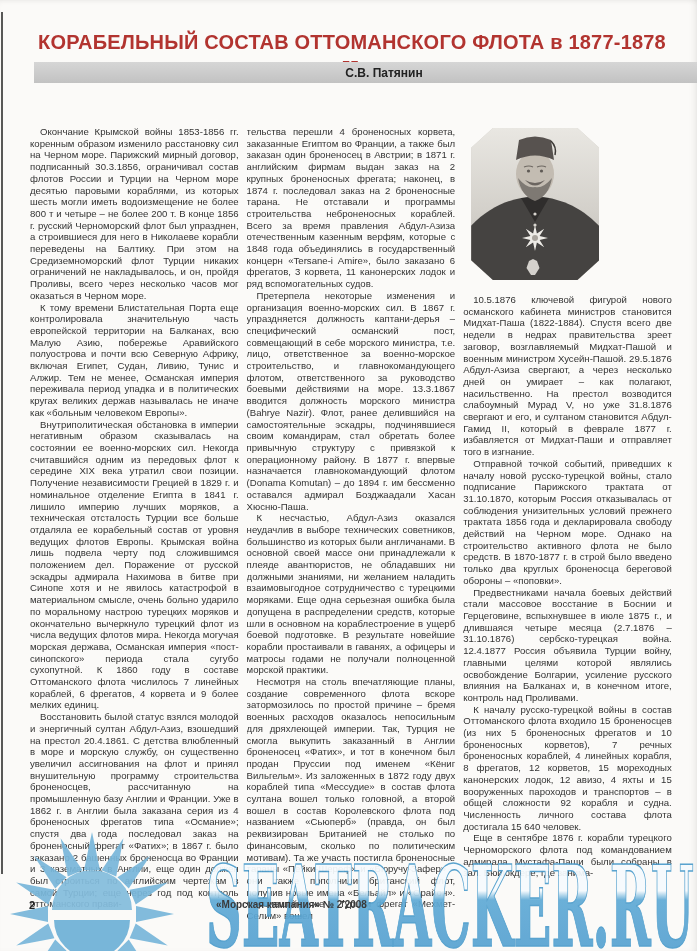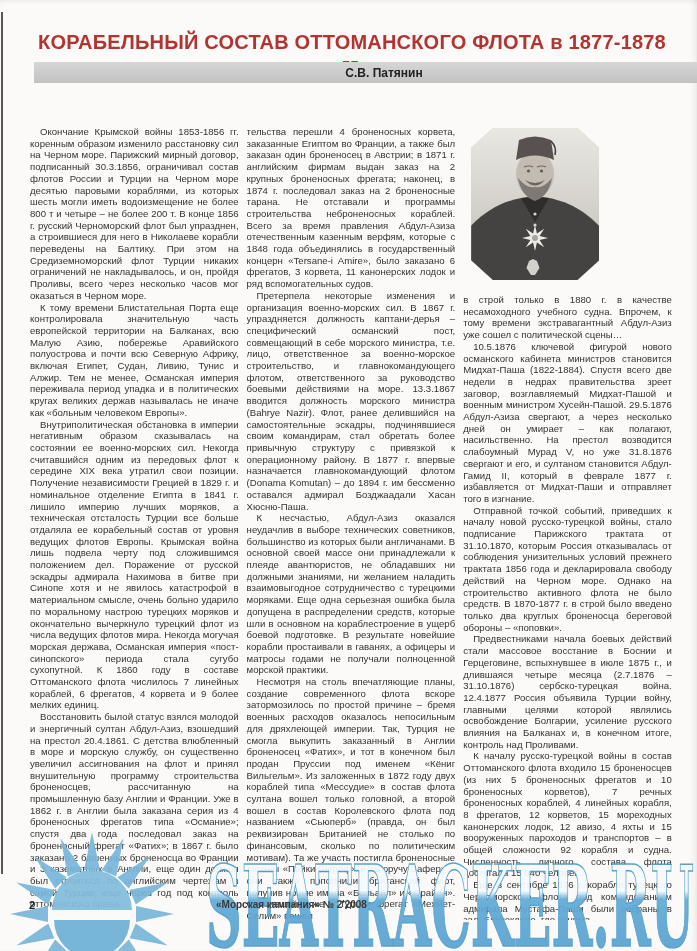--- a/index.html
+++ b/index.html
@@ -110,21 +110,20 @@
 
             <circle cx="64" cy="86" r="1.6" fill="#d8d5cf"></circle>
             <circle cx="64" cy="97" r="1.6" fill="#d8d5cf"></circle>
 
             <polygon points="77,110 68.6,111.9 73.2,119.2 65.9,114.6 64,123 62.1,114.6 54.8,119.2 59.4,111.9 51,110 59.4,108.1 54.8,100.8 62.1,105.4 64,97 65.9,105.4 73.2,100.8 68.6,108.1" fill="#edebe6"></polygon>
             <circle cx="64" cy="110" r="3" fill="#a9a49d"></circle>
             <polygon points="60,147 55.5,140 58,133 62,131 66,133 68.5,140 64,147" fill="#e3e1db" opacity="0.9"></polygon>
           </svg>
         </div>
       </div>
-      <p class="cont">в строй только в 1880 г. в качестве несамоходного учебного судна. Впрочем, к тому времени экстравагантный Абдул-Азиз уже сошел с политической сцены…</p>
       <p>10.5.1876 ключевой фигурой нового османского кабинета министров становится Мидхат-Паша (1822-1884). Спустя всего две недели в недрах правительства зреет заговор, возглавляемый Мидхат-Пашой и военным министром Хусейн-Пашой. 29.5.1876 Абдул-Азиза свергают, а через несколько дней он умирает – как полагают, насильственно. На престол возводится слабоумный Мурад V, но уже 31.8.1876 свергают и его, и султаном становится Абдул-Гамид II, который в феврале 1877 г. избавляется от Мидхат-Паши и отправляет того в изгнание.</p>
       <p>Отправной точкой событий, приведших к началу новой русско-турецкой войны, стало подписание Парижского трактата от 31.10.1870, которым Россия отказывалась от соблюдения унизительных условий прежнего трактата 1856 года и декларировала свободу действий на Черном море. Однако на строительство активного флота не было средств. В 1870-1877 г. в строй было введено только два круглых броненосца береговой обороны – «поповки».</p>
       <p>Предвестниками начала боевых действий стали массовое восстание в Боснии и Герцеговине, вспыхнувшее в июле 1875 г., и длившаяся четыре месяца (2.7.1876 – 31.10.1876) сербско-турецкая война. 12.4.1877 Россия объявила Турции войну, главными целями которой являлись освобождение Болгарии, усиление русского влияния на Балканах и, в конечном итоге, контроль над Проливами.</p>
       <p>К началу русско-турецкой войны в состав Оттоманского флота входило 15 броненосцев (из них 5 броненосных фрегатов и 10 броненосных корветов), 7 речных броненосных кораблей, 4 линейных корабля, 8 фрегатов, 12 корветов, 15 мореходных канонерских лодок, 12 авизо, 4 яхты и 15 вооруженных пароходов и транспортов – в общей сложности 92 корабля и судна. Численность личного состава флота достигала 15 640 человек.</p>
       <p>Еще в сентябре 1876 г. корабли турецкого Черноморского флота под командованием адмирала Мустафа-Паши были собраны в зал. Бюйюкдере, где занима-</p>
     </div>
 
   </div>
 
   <div class="page-num">2</div>

